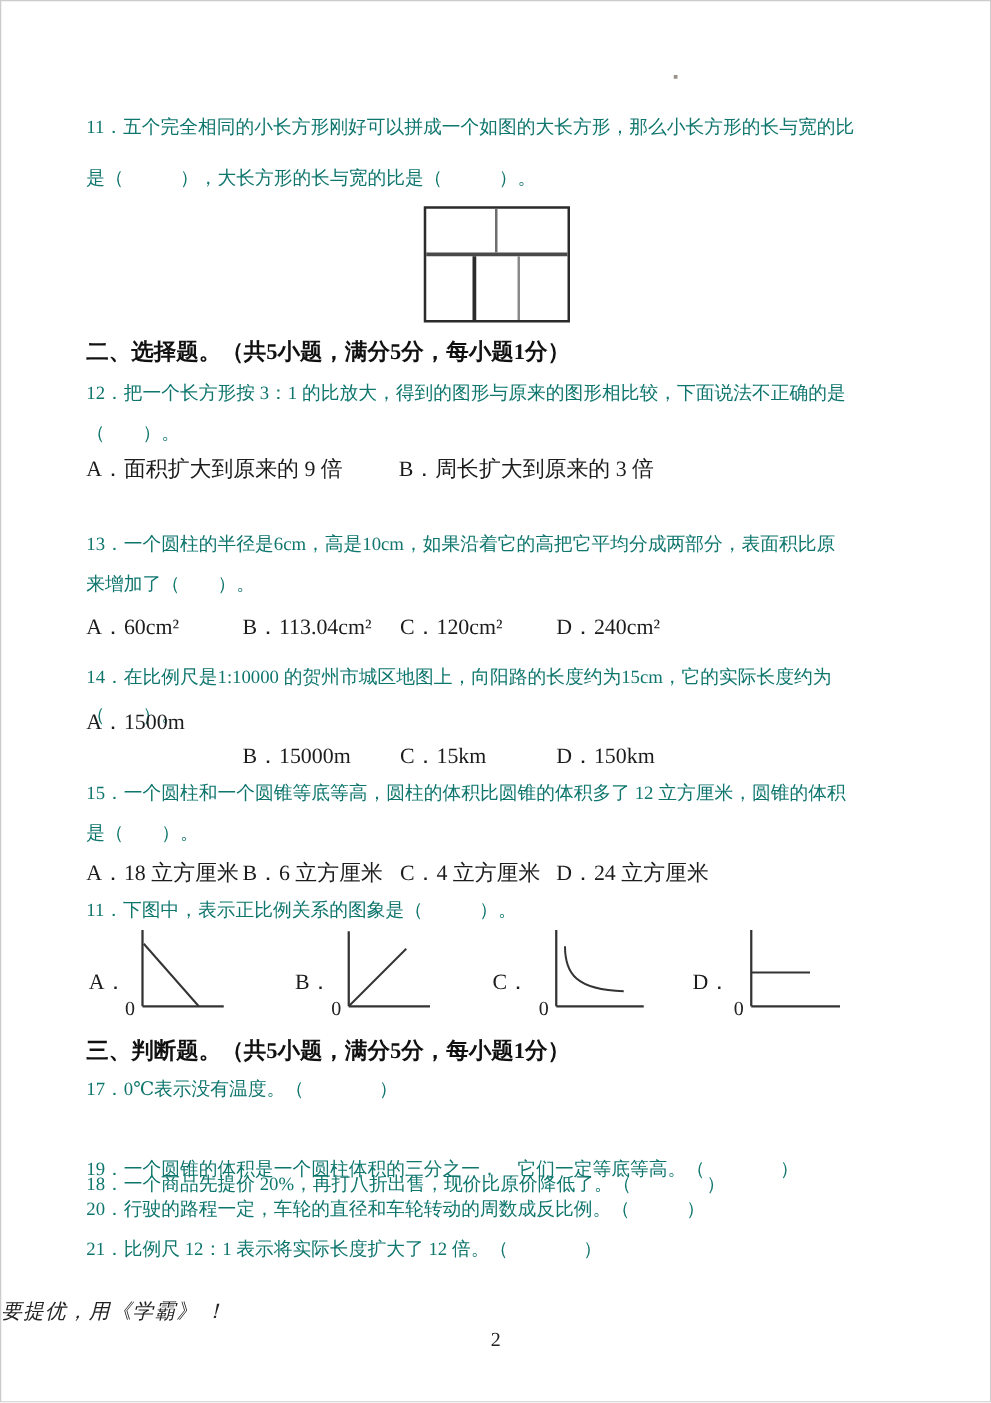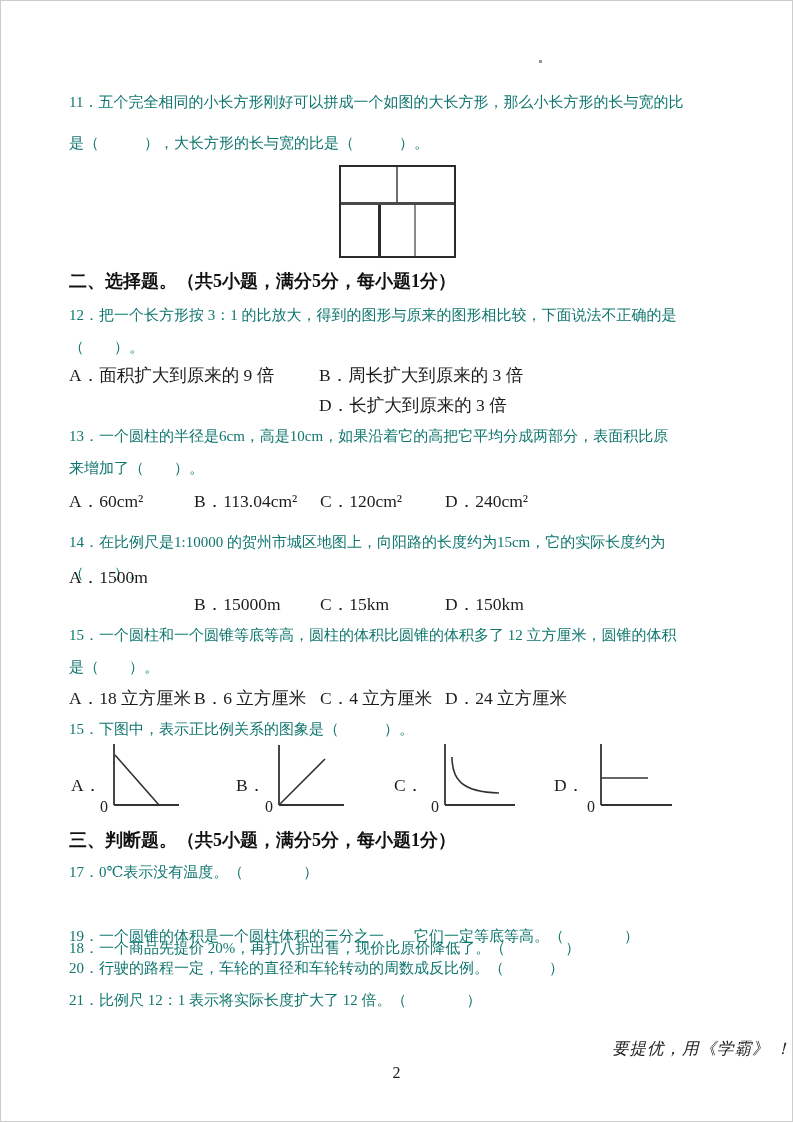--- a/index.html
+++ b/index.html
@@ -30,21 +30,21 @@
   .fig11 .vtop{position:absolute;left:55px;top:0;width:2px;height:35px;background:#6e6e6e;}
   .fig11 .vb1{position:absolute;left:37px;top:38px;bottom:0;width:2.5px;background:#2b2b2b;}
   .fig11 .vb2{position:absolute;left:73px;top:38px;bottom:0;width:2px;background:#8a8a8a;}
   
   .graph-label{position:absolute;font-size:17.5px;color:#1c1c1c;white-space:pre;}
   .graph{position:absolute;width:90px;height:74px;}
   .graph svg{display:block;}
   .speck{position:absolute;left:538px;top:59px;width:3px;height:3px;background:#9a938c;}
   .footer-slogan{
     position:absolute;left:0;top:1037px;width:100%;
-    text-align:right;font-size:16.5px;font-style:italic;
+    text-align:left;font-size:16.5px;font-style:italic;
     letter-spacing:1px;color:#222;
   }
   .page-number{
     position:absolute;left:0;top:1063px;width:100%;
     text-align:center;font-size:16px;color:#222;
   }
 </style>
 </head>
 <body>
 
@@ -61,21 +61,20 @@
     <div class="vb1"></div>
     <div class="vb2"></div>
   </div>
 
   <div class="line heading" style="top:269px">二、选择题。（共5小题，满分5分，每小题1分）</div>
 
   <div class="line" style="top:303px">12．把一个长方形按 3：1 的比放大，得到的图形与原来的图形相比较，下面说法不正确的是</div>
   <div class="line" style="top:335px">（　　）。</div>
   <div class="opt" style="left:68px;top:362px">A．面积扩大到原来的 9 倍</div>
   <div class="opt" style="left:318px;top:362px">B．周长扩大到原来的 3 倍</div>
-  <div class="opt" style="left:318px;top:392px">D．长扩大到原来的 3 倍</div>
 
   <div class="line" style="top:424px">13．一个圆柱的半径是6cm，高是10cm，如果沿着它的高把它平均分成两部分，表面积比原</div>
   <div class="line" style="top:456px">来增加了（　　）。</div>
   <div class="opt" style="left:68px;top:488px">A．60cm²</div>
   <div class="opt" style="left:193px;top:488px">B．113.04cm²</div>
   <div class="opt" style="left:319px;top:488px">C．120cm²</div>
   <div class="opt" style="left:444px;top:488px">D．240cm²</div>
 
   <div class="line" style="top:530px">14．在比例尺是1:10000 的贺州市城区地图上，向阳路的长度约为15cm，它的实际长度约为</div>
   <div class="line" style="top:561px">（　　）。</div>
@@ -84,21 +83,21 @@
   <div class="opt" style="left:319px;top:591px">C．15km</div>
   <div class="opt" style="left:444px;top:591px">D．150km</div>
 
   <div class="line" style="top:623px">15．一个圆柱和一个圆锥等底等高，圆柱的体积比圆锥的体积多了 12 立方厘米，圆锥的体积</div>
   <div class="line" style="top:655px">是（　　）。</div>
   <div class="opt" style="left:68px;top:685px">A．18 立方厘米</div>
   <div class="opt" style="left:193px;top:685px">B．6 立方厘米</div>
   <div class="opt" style="left:319px;top:685px">C．4 立方厘米</div>
   <div class="opt" style="left:444px;top:685px">D．24 立方厘米</div>
 
-  <div class="line" style="top:717px">15．下图中，表示正比例关系的图象是（　　　）。</div>
+  <div class="line" style="top:717px">11．下图中，表示正比例关系的图象是（　　　）。</div>
 
   <div class="graph-label" style="left:70px;top:772px">A．</div>
   <div class="graph" style="left:96px;top:740px">
     <svg width="90" height="74" viewBox="0 0 90 74">
       <line x1="17" y1="3" x2="17" y2="64" stroke="#333" stroke-width="1.8"></line>
       <line x1="17" y1="64" x2="82" y2="64" stroke="#333" stroke-width="1.8"></line>
       <line x1="18" y1="14" x2="62" y2="64" stroke="#333" stroke-width="1.6"></line>
       <text x="3" y="71" font-size="16" fill="#222">0</text>
     </svg>
   </div>

